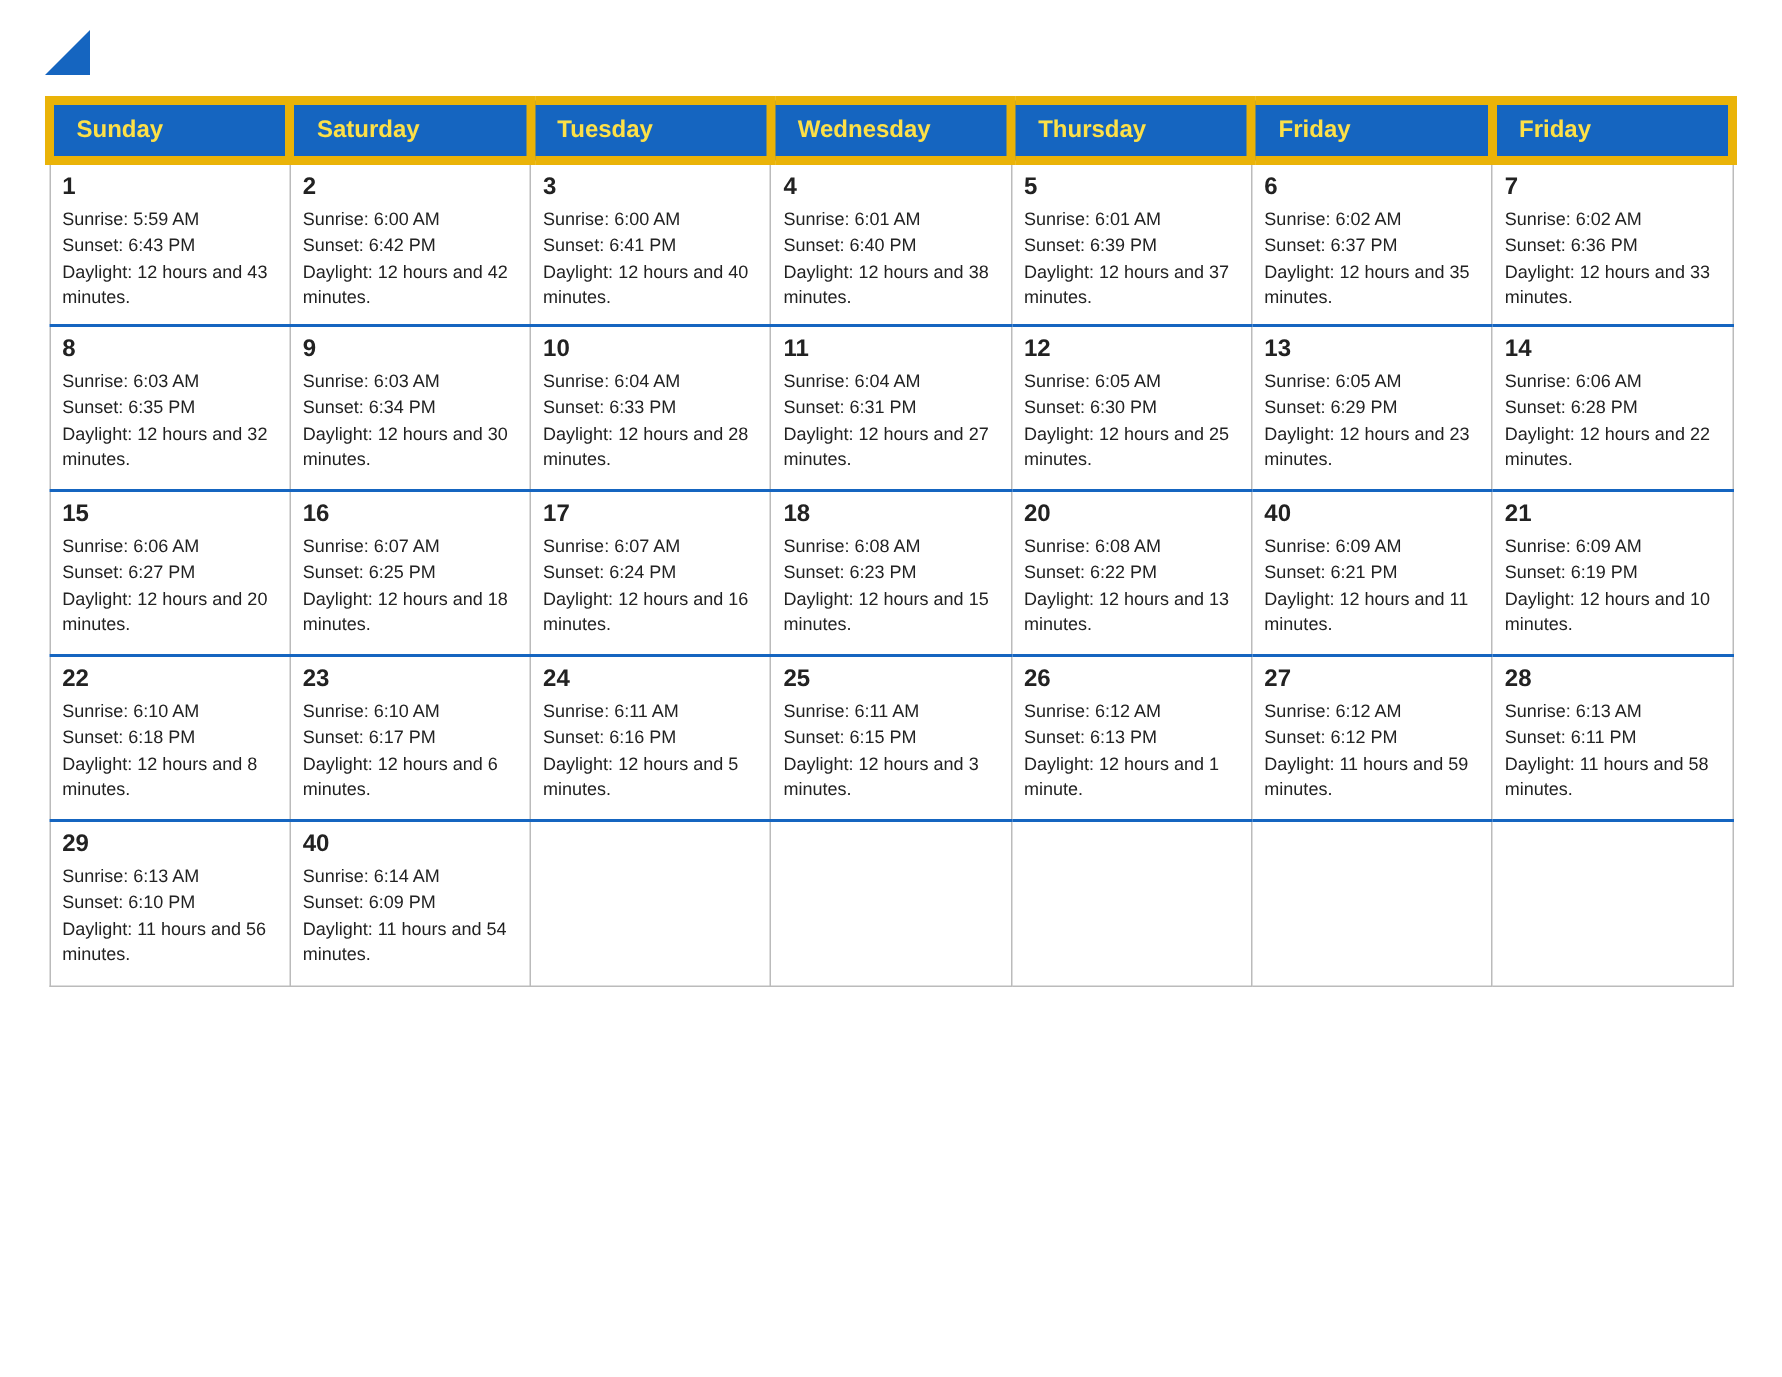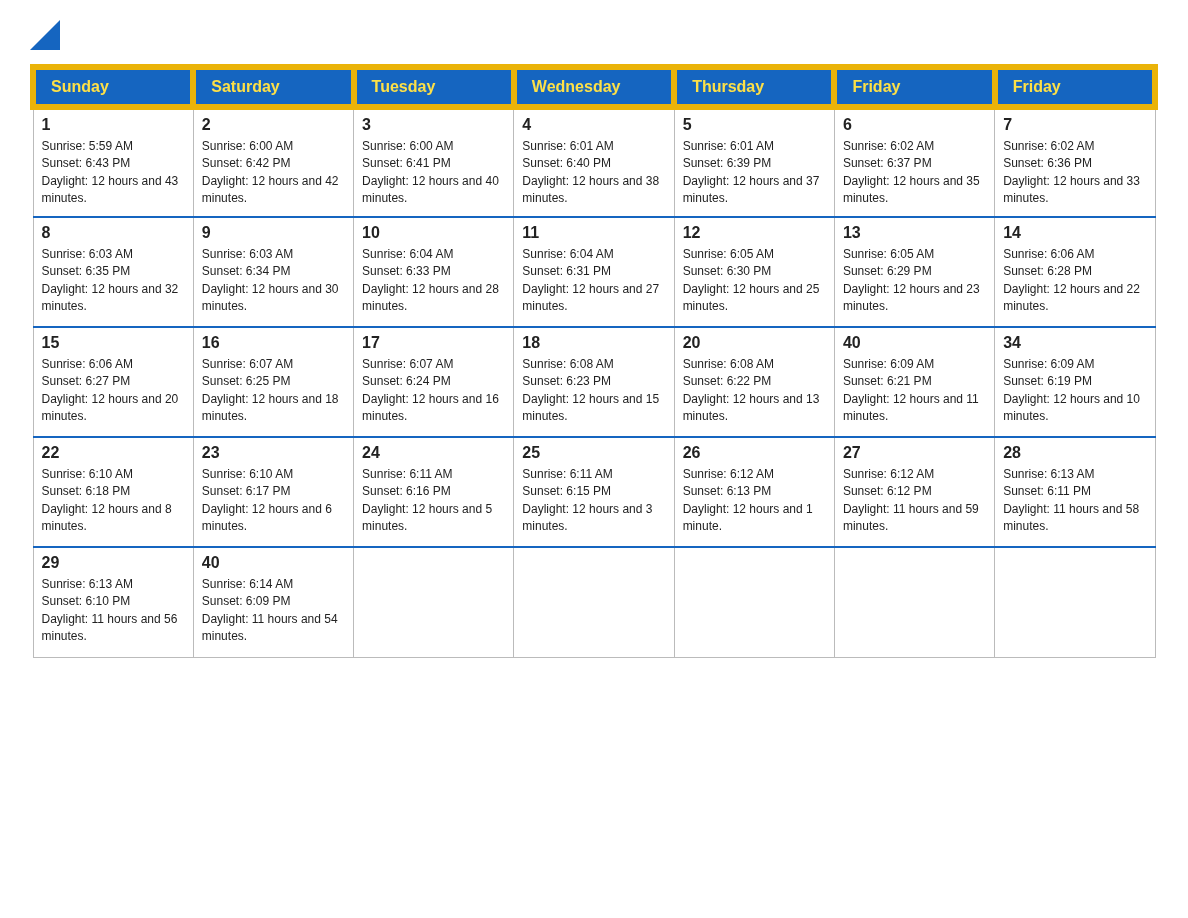--- a/index.html
+++ b/index.html
@@ -205,21 +205,21 @@
         </td>
         <td>
           <span class="day-number">20</span>
           <div class="day-info">Sunrise: 6:08 AM<br>Sunset: 6:22 PM<br>Daylight: 12 hours and 13 minutes.</div>
         </td>
         <td>
           <span class="day-number">40</span>
           <div class="day-info">Sunrise: 6:09 AM<br>Sunset: 6:21 PM<br>Daylight: 12 hours and 11 minutes.</div>
         </td>
         <td>
-          <span class="day-number">34</span>
+          <span class="day-number">21</span>
           <div class="day-info">Sunrise: 6:09 AM<br>Sunset: 6:19 PM<br>Daylight: 12 hours and 10 minutes.</div>
         </td>
       </tr>
       <tr class="row-divider">
         <td>
           <span class="day-number">22</span>
           <div class="day-info">Sunrise: 6:10 AM<br>Sunset: 6:18 PM<br>Daylight: 12 hours and 8 minutes.</div>
         </td>
         <td>
           <span class="day-number">23</span>

